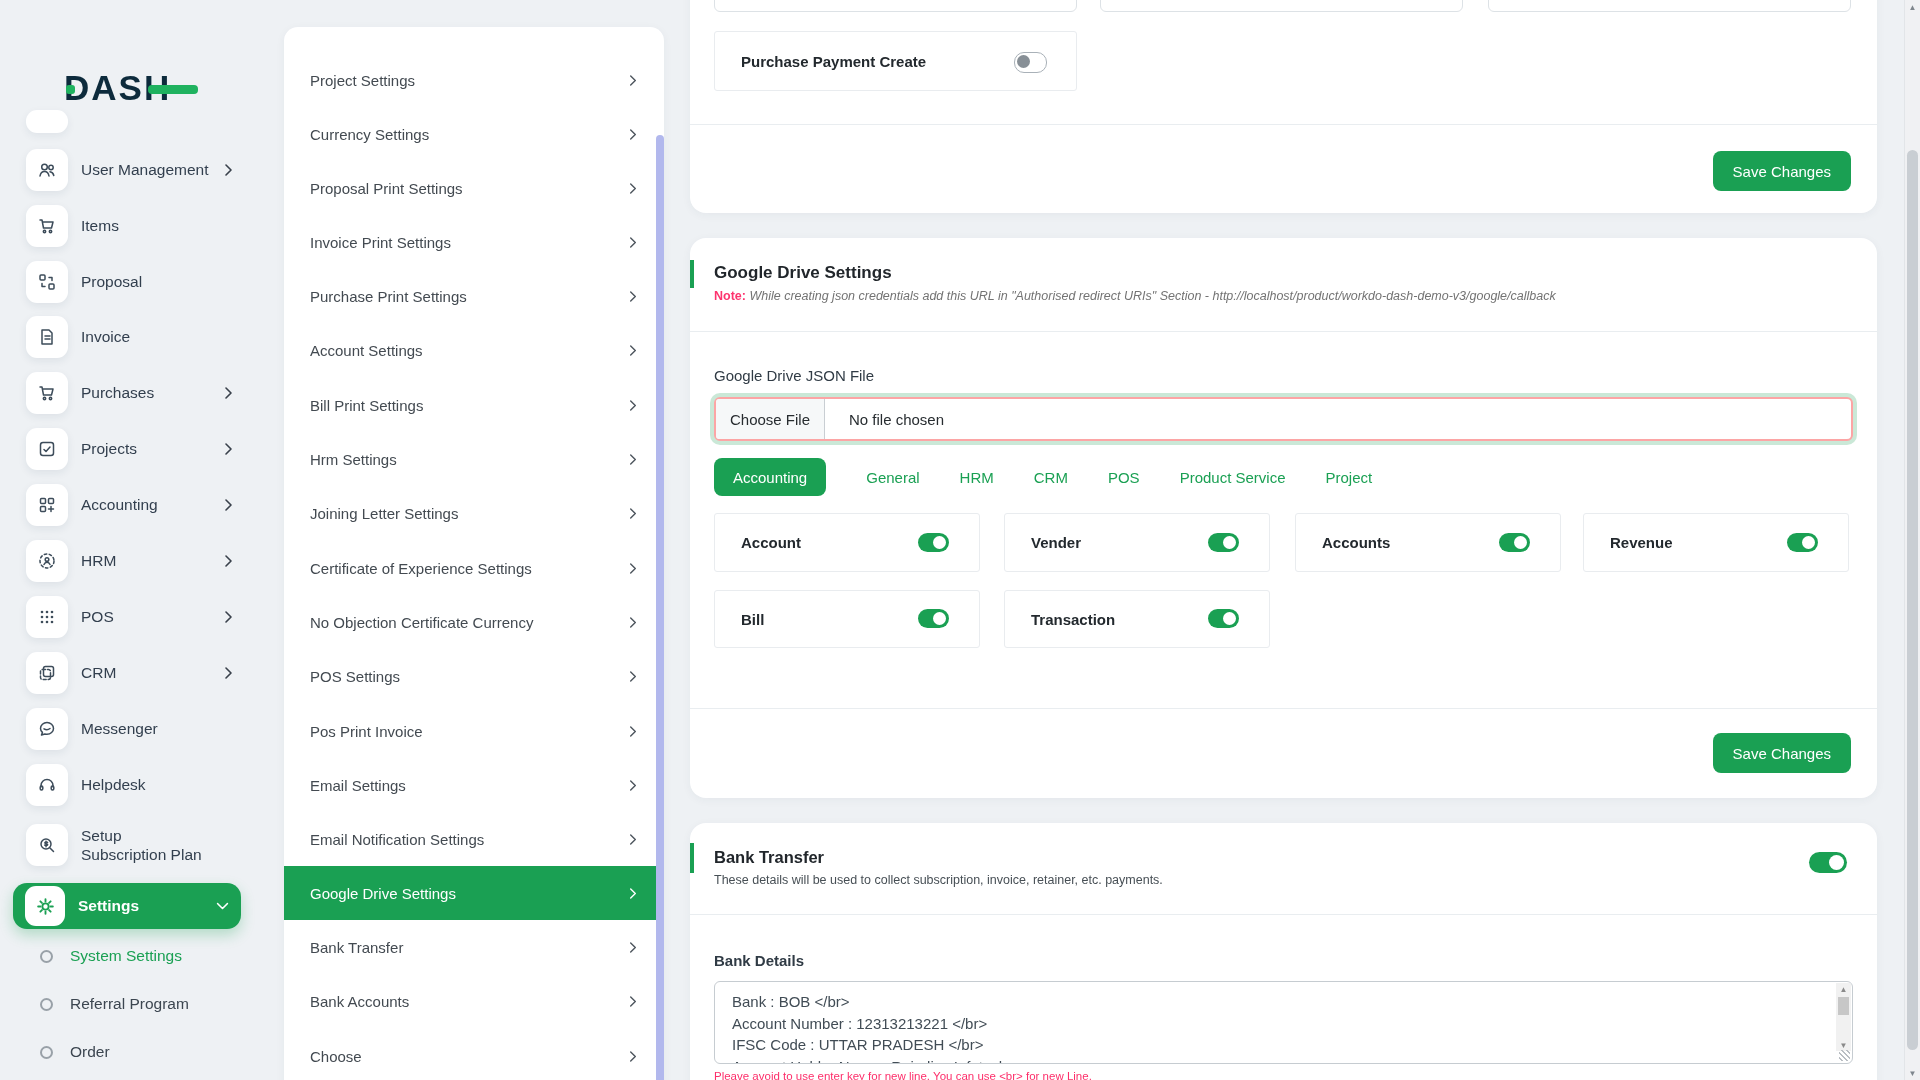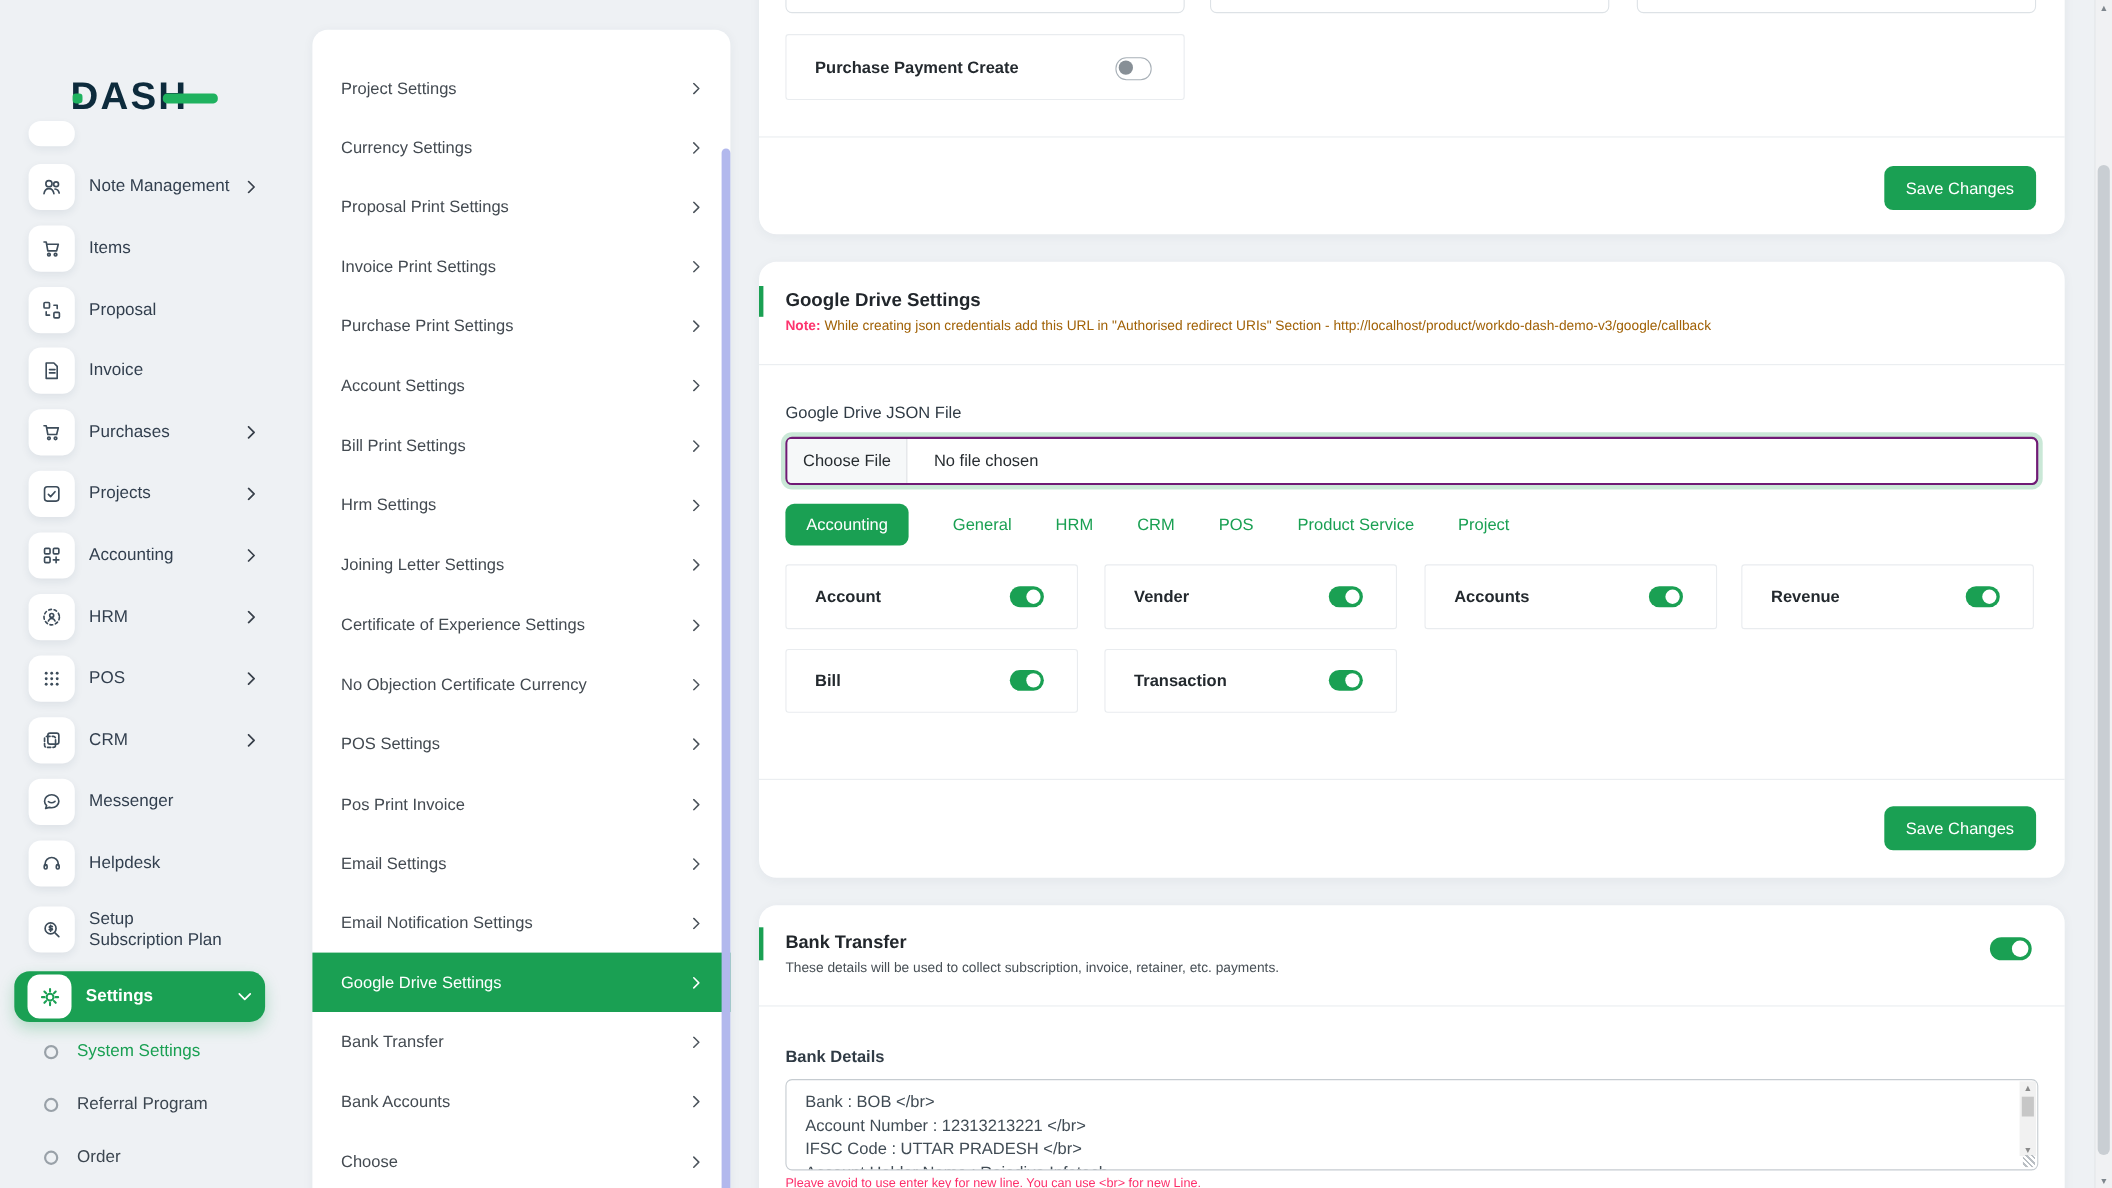--- a/index.html
+++ b/index.html
@@ -43,23 +43,23 @@
   .stub{position:absolute;top:-14px;height:66px;width:363px;border:1px solid #dde2e6;border-radius:6px;box-sizing:border-box;background:#fff;}
   .pbox{position:absolute;left:24px;top:71px;width:363px;height:60px;border:1px solid #e9ecef;border-radius:3px;display:flex;align-items:center;padding-left:26px;box-sizing:border-box;}
   .pbox-label{font-size:15px;font-weight:600;color:#23292e;}
   .tgl-off{position:absolute;left:299px;top:20px;width:31px;height:19px;border:1px solid #a9b1b8;border-radius:10px;background:#fff;cursor:pointer;}
   .tgl-off::after{content:"";position:absolute;left:2px;top:2px;width:13px;height:13px;border-radius:50%;background:#878f96;}
   .btn-save{position:absolute;right:26px;height:40px;padding:0 20px;background:#1aa053;color:#fff;font-size:15px;font-weight:500;border:none;border-radius:8px;display:flex;align-items:center;cursor:pointer;font-family:inherit;}
   .accent{position:absolute;left:0;width:4px;background:#1aa053;}
   .card-title{position:absolute;left:24px;font-size:17px;font-weight:600;color:#21262b;}
   .note{position:absolute;left:24px;top:51px;font-size:12.5px;}
   .note-label{color:#fd346e;font-weight:600;}
-  .note-text{color:#a16207;}
+  .note-text{color:#737373;font-style:italic;}
   .field-label{position:absolute;left:24px;font-size:15px;font-weight:500;color:#303b45;}
-  .file-box{position:absolute;left:24px;top:159px;width:1139px;height:44px;border:2px solid #701a75;border-radius:6px;background:#fff;box-shadow:0 0 0 4px rgba(43,164,95,.25);display:flex;align-items:center;box-sizing:border-box;}
+  .file-box{position:absolute;left:24px;top:159px;width:1139px;height:44px;border:2px solid #fca5a5;border-radius:6px;background:#fff;box-shadow:0 0 0 4px rgba(43,164,95,.25);display:flex;align-items:center;box-sizing:border-box;}
   .file-btn{width:108px;align-self:stretch;background:#f6f8f9;border-right:1px solid #c9ced3;display:flex;align-items:center;justify-content:center;font-size:15px;color:#272c30;border-radius:3px 0 0 3px;cursor:pointer;}
   .file-status{margin-left:24px;font-size:15px;color:#272c30;}
   .tabs{position:absolute;left:24px;top:220px;height:38px;display:flex;align-items:center;gap:40px;}
   .tab{font-size:15px;color:#1aa053;cursor:pointer;white-space:nowrap;}
   .tab.active{background:#1aa053;color:#fff;border-radius:8px;height:38px;display:flex;align-items:center;padding:0 19px;font-weight:500;}
   .cell{position:absolute;width:266px;height:59px;border:1px solid #e9ecef;border-radius:3px;display:flex;align-items:center;padding-left:26px;box-sizing:border-box;}
   .cell-label{font-size:15px;font-weight:600;color:#23292e;}
   .tgl{position:absolute;right:30px;top:50%;margin-top:-10px;width:31px;height:19px;border-radius:10px;background:#1aa053;cursor:pointer;}
   .tgl::after{content:"";position:absolute;right:3px;top:3px;width:13px;height:13px;border-radius:50%;background:#fff;}
   .bank-title{position:absolute;left:24px;top:25px;font-size:16.5px;font-weight:700;color:#21262b;}
@@ -94,21 +94,21 @@
 
     <div class="rail-item" style="top:149px">
       <span class="chip">
           <svg width="20" height="20" viewBox="0 0 20 20" fill="none" stroke="currentColor" stroke-width="1.5" stroke-linecap="round">
             <circle cx="7.5" cy="7" r="2.8"></circle>
             <path d="M3 16c.5-3 2.5-4.5 4.5-4.5S11.5 13 12 16"></path>
             <circle cx="14" cy="7.5" r="2.2"></circle>
             <path d="M13 11.8c2 .2 3.3 1.6 3.8 3.7"></path>
           </svg>
         </span>
-      <span class="rail-label">Note Management</span>
+      <span class="rail-label">User Management</span>
       <span class="chev">
           <svg width="11" height="12" viewBox="0 0 8 12" fill="none" stroke="currentColor" stroke-width="1.6" stroke-linecap="round" stroke-linejoin="round">
             <path d="M1.5 1l5 5-5 5"></path>
           </svg>
         </span>
     </div>
 
     <div class="rail-item" style="top:205px">
       <span class="chip">
           <svg width="20" height="20" viewBox="0 0 20 20" fill="none" stroke="currentColor" stroke-width="1.5" stroke-linecap="round" stroke-linejoin="round">

